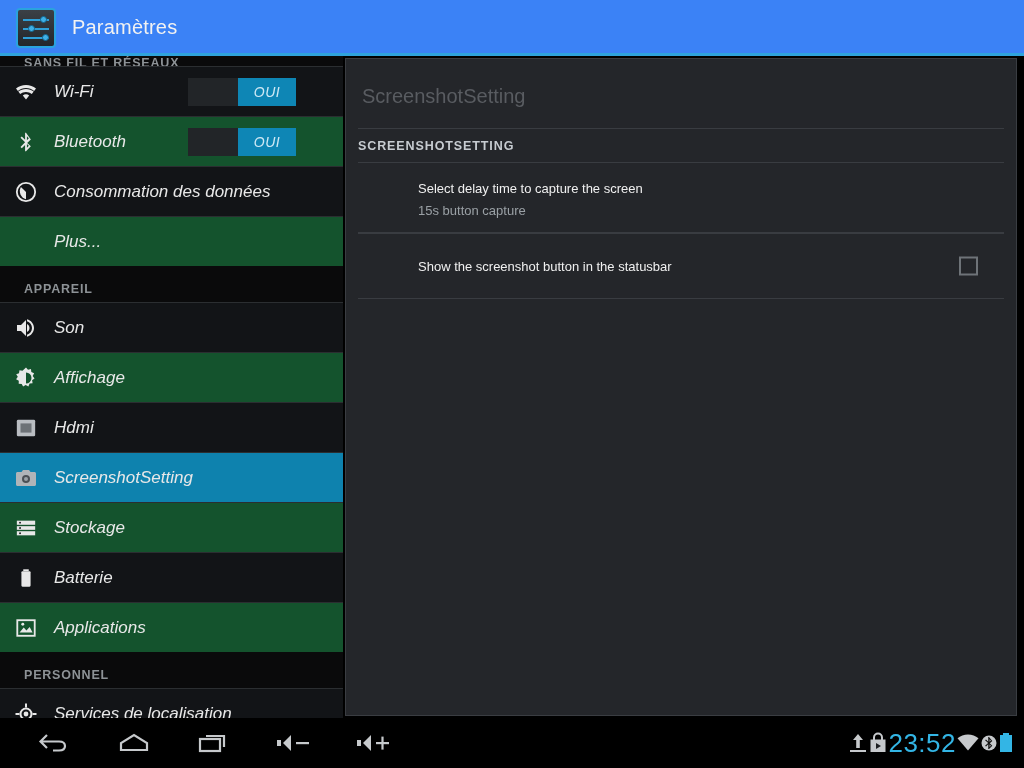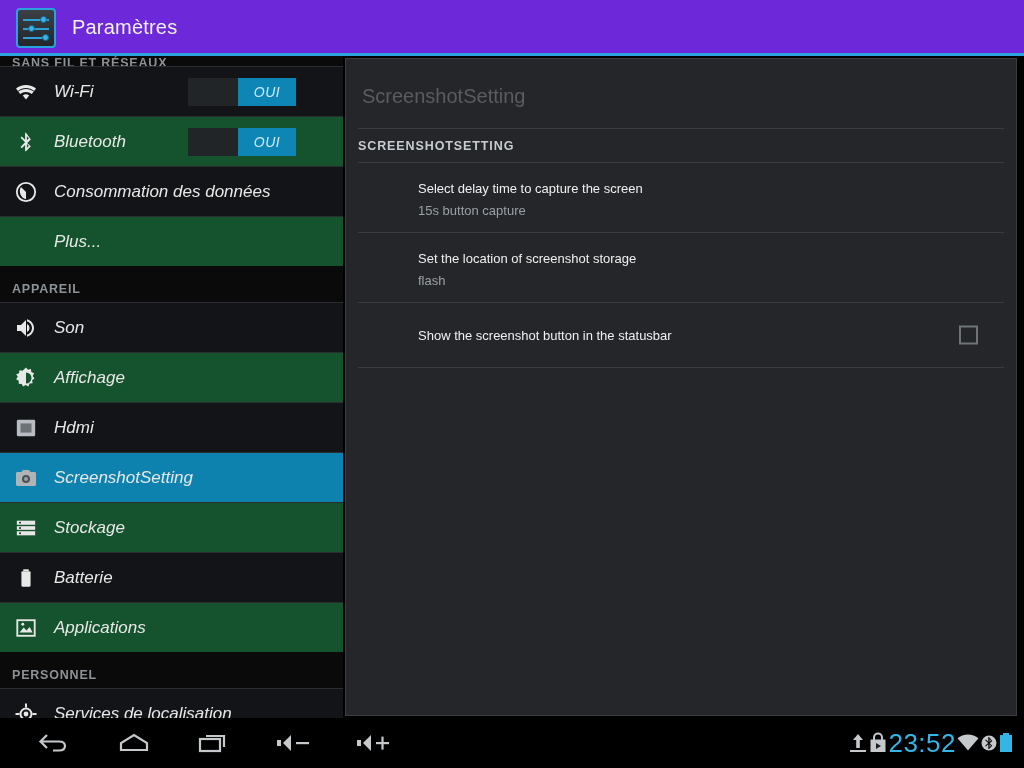--- a/index.html
+++ b/index.html
@@ -7,21 +7,21 @@
     width: 1024px; height: 768px;
     background: #000;
     font-family: "Liberation Sans", sans-serif;
     overflow: hidden;
   }
   #screen { position: relative; width: 1024px; height: 768px; background: #000; }
 
   
   #actionbar {
     position: absolute; left: 0; top: 0; width: 1024px; height: 55px;
-    background: #6d28d9; display: flex; align-items: center;
+    background: #3b82f6; display: flex; align-items: center;
   }
   #app-icon {
     width: 40px; height: 40px; margin-left: 16px;
     border: 2px solid #2aa3dd; border-radius: 4px;
     background: linear-gradient(#3b4046, #23272b);
     position: relative; flex: none;
   }
   #app-icon .bar { position: absolute; height: 2px; background: #2f9fd6; left: 5px; right: 5px; }
   #app-icon .knob { position: absolute; width: 7px; height: 7px; border-radius: 50%;
     background: #3fb0e6; border: 1px solid #10658f; }
@@ -30,21 +30,21 @@
   }
   #blueline { position: absolute; left: 0; top: 53px; width: 1024px; height: 3px; background: #2fa3dd; }
 
   
   #sidebar {
     position: absolute; left: 0; top: 56px; width: 343px; height: 662px;
     background: #0a0a0b; overflow: hidden;
   }
   .sb-section {
     color: #8d9296; font-size: 12.5px; font-weight: bold; letter-spacing: .8px;
-    padding: 0 0 6px 12px; display: flex; align-items: flex-end; height: 36px;
+    padding: 0 0 6px 24px; display: flex; align-items: flex-end; height: 36px;
   }
   .sb-section.clipped { height: 10px; align-items: flex-start; overflow: hidden; padding-bottom: 0; }
   .sb-divider { height: 1px; background: #2b2e31; }
   .sb-item {
     height: 49px; display: flex; align-items: center; padding-left: 12px;
     background: #121417; position: relative; font-style: italic;
   }
   .sb-item.alt { background: #14532d; }
   .sb-item.selected { background: #0e82ae; }
   .sb-icon { width: 28px; height: 28px; flex: none; display: flex; align-items: center;
@@ -268,24 +268,20 @@
     <div class="pref-rule"></div>
     <div class="pref-section">SCREENSHOTSETTING</div>
     <div class="pref-rule" style="margin-top:0"></div>
 
     <div class="pref">
       <div class="pref-title">Select delay time to capture the screen</div>
       <div class="pref-summary">15s button capture</div>
     </div>
     <div class="pref-rule" style="margin-top:0"></div>
 
-    <div class="pref">
-      <div class="pref-title">Set the location of screenshot storage</div>
-      <div class="pref-summary">flash</div>
-    </div>
     <div class="pref-rule" style="margin-top:0"></div>
 
     <div class="pref" style="min-height:64px;display:flex;align-items:center">
       <div class="pref-title">Show the screenshot button in the statusbar</div>
       <span class="pref-check"></span>
     </div>
     <div class="pref-rule" style="margin-top:0"></div>
   </div>
 
   <div id="systembar">

